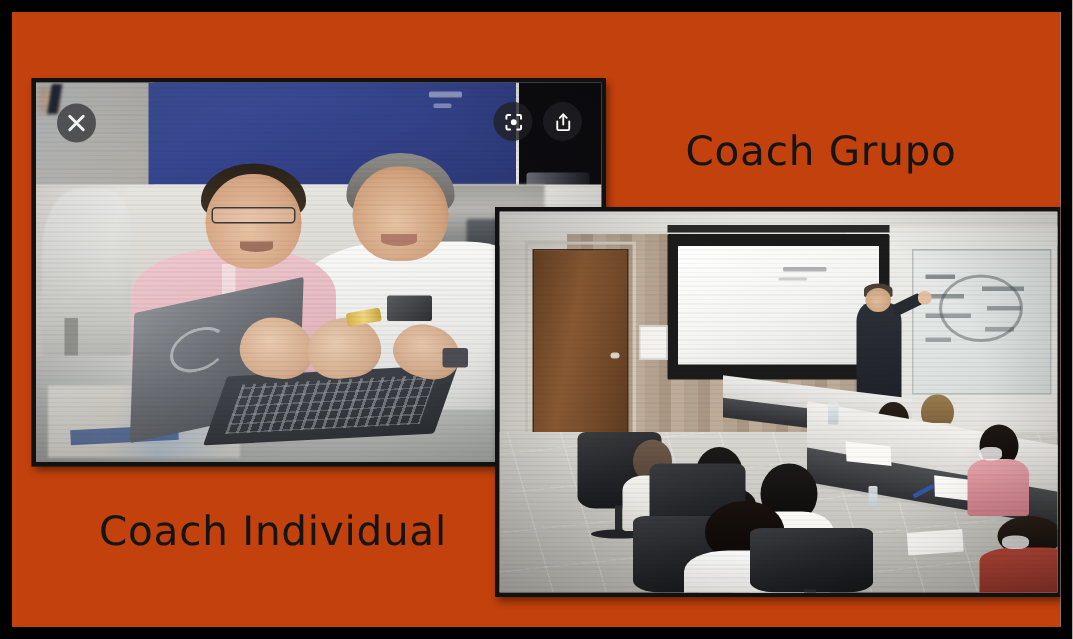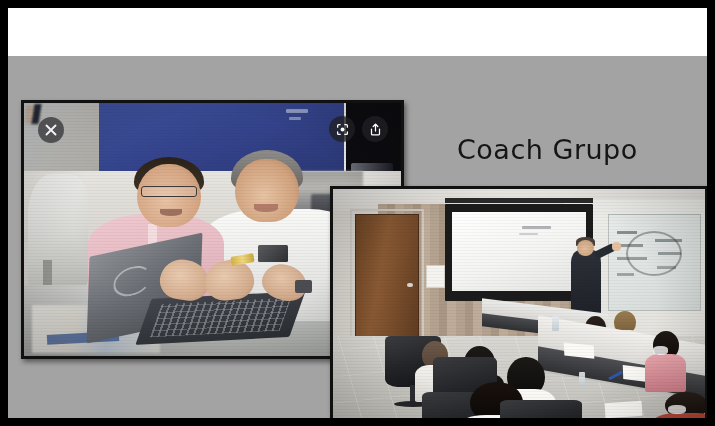--- a/index.html
+++ b/index.html
@@ -19,23 +19,22 @@
     width: 715px;
     height: 426px;
     background: #ffffff;
     border: 8px solid #000000;
     overflow: hidden;
   }
 
   .canvas {
     position: absolute;
     inset: 0;
-    background: #a3a3a3;
+    background: #c2410c;
     overflow: hidden;
-    margin-top: 48px;
   }
 
   
   .caption {
     position: absolute;
     color: #151515;
     font-family: "DejaVu Sans", sans-serif;
     font-weight: 400;
     letter-spacing: .5px;
     white-space: nowrap;
@@ -801,15 +800,16 @@
           <div class="head"></div>
           <div class="torso"></div>
         </div>
         <div class="mask m8"></div>
 
         <div class="grain"></div>
         <div class="vignette"></div>
       </div>
     </div>
 
+    <div class="caption caption-individual">Coach Individual</div>
 
   </div>
 </div>
 
 </body></html>

